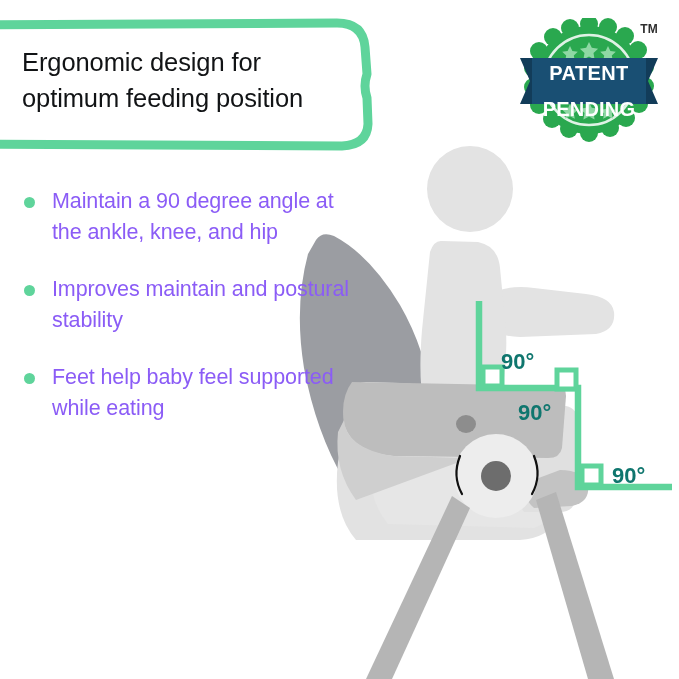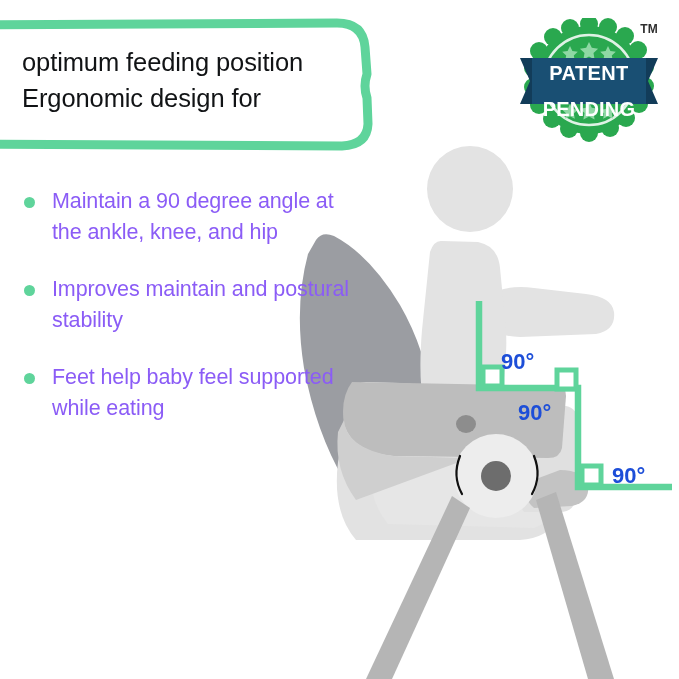--- a/index.html
+++ b/index.html
@@ -45,21 +45,21 @@
     flex:0 0 auto;width:11px;height:11px;border-radius:50%;
     background:#5fd49b;margin-top:11px;margin-right:17px;
   }
   .bullet-text{
     font-size:21.5px;line-height:31px;color:#8b5cf6;letter-spacing:-.1px;
   }
 
   
   .illo{position:absolute;left:0;top:0;width:679px;height:679px;pointer-events:none;}
   .angle-label{
-    position:absolute;font-size:22px;font-weight:700;color:#1d4ed8;
+    position:absolute;font-size:22px;font-weight:700;color:#0f766e;
     letter-spacing:0px;font-family:"Liberation Sans",sans-serif;
   }
   #ang1{left:501px;top:349px;}
   #ang2{left:518px;top:400px;}
   #ang3{left:612px;top:463px;}
 </style>
 </head>
 <body>
 
 <div id="stage">
@@ -114,22 +114,22 @@
   <div class="angle-label" id="ang1">90°</div>
   <div class="angle-label" id="ang2">90°</div>
   <div class="angle-label" id="ang3">90°</div>
 
   <div class="title-box">
     <svg width="404" height="132" viewBox="0 0 404 132" aria-hidden="true">
       <path d="M-20 7 L355 5 Q381 5 383 29 L385 56 Q381 68 385 80 L386 106
                Q385 127 360 128 L-20 126" fill="none" stroke="#5fd49b" stroke-width="9" stroke-linejoin="round" stroke-linecap="round"></path>
     </svg>
     <div class="title-text">
+      <span>Ergonomic design for</span>
       <span>optimum feeding position</span>
-      <span>Ergonomic design for</span>
     </div>
   </div>
 
   <div class="badge">
     <svg width="142" height="124" viewBox="0 0 142 124" aria-hidden="true">
 
       <g fill="#2aa84f">
         <circle cx="71" cy="62" r="54"></circle>
         <g>
           <circle cx="71" cy="6" r="9"></circle>

